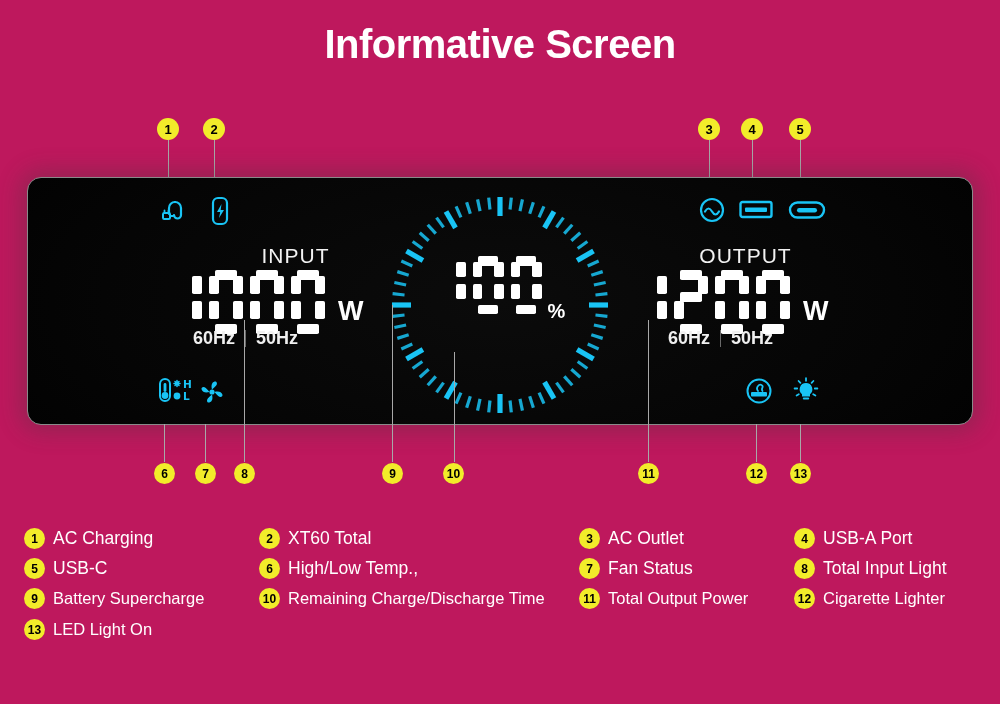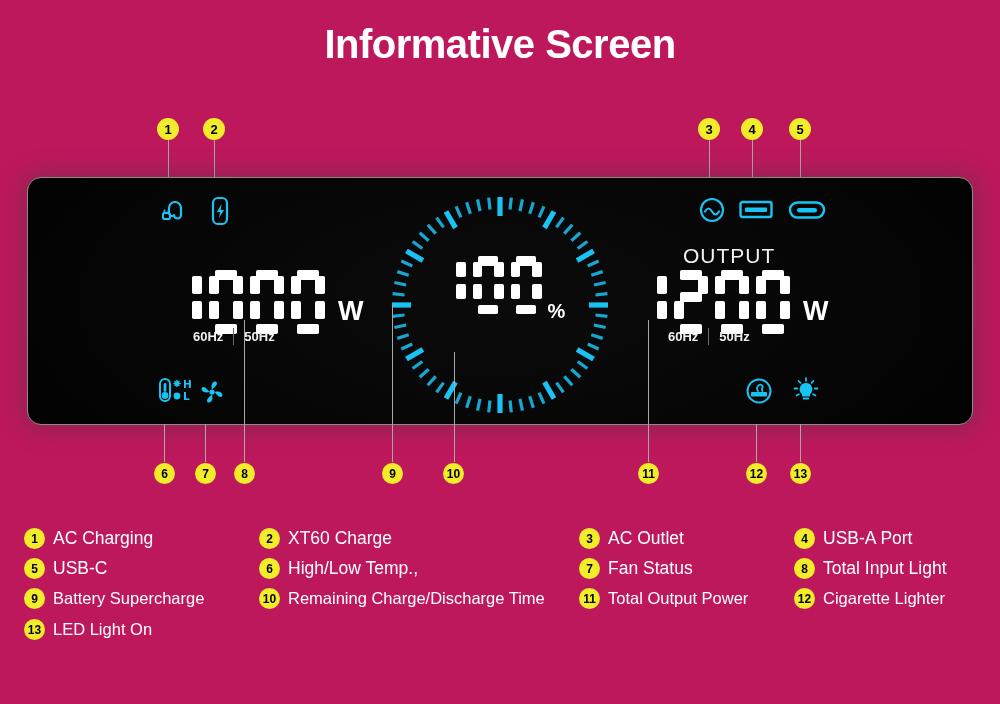--- a/index.html
+++ b/index.html
@@ -56,21 +56,21 @@
   
   .icon-cyan { position: absolute; color: #19c4f5; }
 
   .label-white {
     position: absolute;
     color: #f2f2f2;
     font-family: "Liberation Sans", sans-serif;
   }
 
   .hz-row { position: absolute; display: flex; align-items: center; gap: 0; }
-  .hz-item { color: #f0f0f0; font-size: 13px; font-weight: bold; padding: 0 10px; }
+  .hz-item { color: #f0f0f0; font-size: 18px; font-weight: bold; padding: 0 10px; }
   .hz-div { width: 1px; height: 17px; background: #6a6a6a; }
 
   
   .segnum { display: flex; gap: 7px; align-items: flex-start; }
   .digit { position: relative; }
   .digit i {
     position: absolute; background: #ffffff; display: block;
   }
 
   .supercharge {
@@ -151,20 +151,21 @@
       </svg>
     </span>
 
     <span class="icon-cyan" style="left:760px;top:21px">
       <svg width="38" height="22" viewBox="0 0 38 22">
         <rect x="2" y="3.5" width="34" height="15" rx="7.5" fill="none" stroke="#19c4f5" stroke-width="2.4"></rect>
         <rect x="9" y="9" width="20" height="4.5" rx="2.2" fill="#19c4f5"></rect>
       </svg>
     </span>
 
+    <div class="label-white" style="left:205px;top:66px;width:125px;text-align:center;font-size:21px;letter-spacing:1px">INPUT</div>
 
     <div style="position:absolute;left:140px;top:92px;display:flex;align-items:flex-start">
       <div class="segnum" id="input-digits" style="gap: 7px;">
           <div class="digit" style="width: 34px; height: 64px;">
             <i style="left: 24px; top: 6px; width: 10px; height: 18px; border-radius: 1.8px;"></i>
             <i style="left: 24px; top: 30.5px; width: 10px; height: 18px; border-radius: 1.8px;"></i>
           </div>
           <div class="digit" style="width: 34px; height: 64px;">
             <i style="left: 6px; top: 0px; width: 22px; height: 10px; border-radius: 1.8px;"></i>
             <i style="left: 24px; top: 6px; width: 10px; height: 18px; border-radius: 1.8px;"></i>
@@ -192,21 +193,21 @@
         </div>
       <div style="color:#fff;font-size:27px;font-weight:bold;margin-left:13px;margin-top:26px">W</div>
     </div>
 
     <div class="hz-row" style="left:155px;top:150px">
       <span class="hz-item">60Hz</span>
       <span class="hz-div"></span>
       <span class="hz-item">50Hz</span>
     </div>
 
-    <div class="label-white" style="left:655px;top:66px;width:125px;font-size:21px;letter-spacing:1px">OUTPUT</div>
+    <div class="label-white" style="left:655px;top:66px;width:125px;text-align:center;font-size:21px;letter-spacing:1px">OUTPUT</div>
 
     <div style="position:absolute;left:605px;top:92px;display:flex;align-items:flex-start">
       <div class="segnum" id="output-digits" style="gap: 7px;">
           <div class="digit" style="width: 34px; height: 64px;">
             <i style="left: 24px; top: 6px; width: 10px; height: 18px; border-radius: 1.8px;"></i>
             <i style="left: 24px; top: 30.5px; width: 10px; height: 18px; border-radius: 1.8px;"></i>
           </div>
           <div class="digit" style="width: 34px; height: 64px;">
             <i style="left: 6px; top: 0px; width: 22px; height: 10px; border-radius: 1.8px;"></i>
             <i style="left: 24px; top: 6px; width: 10px; height: 18px; border-radius: 1.8px;"></i>
@@ -403,21 +404,21 @@
   <div class="badge small" style="left:790px;top:463px">13</div>
 
   <div class="legend">
     <div class="legend-row" style="height:30px">
       <div class="legend-item" style="width:235px">
         <span class="badge small">1</span>
         <span class="legend-text">AC Charging</span>
       </div>
       <div class="legend-item" style="width:320px">
         <span class="badge small">2</span>
-        <span class="legend-text">XT60 Charge</span>
+        <span class="legend-text">XT60 Total</span>
       </div>
       <div class="legend-item" style="width:215px">
         <span class="badge small">3</span>
         <span class="legend-text">AC Outlet</span>
       </div>
       <div class="legend-item">
         <span class="badge small">4</span>
         <span class="legend-text">USB-A Port</span>
       </div>
     </div>

